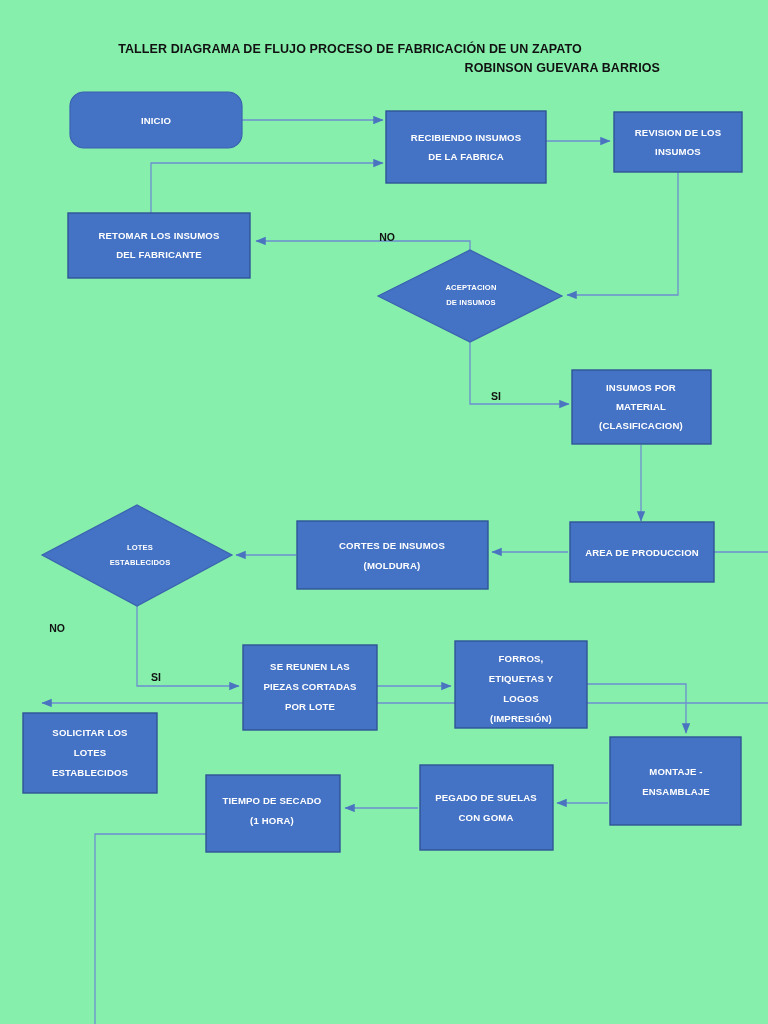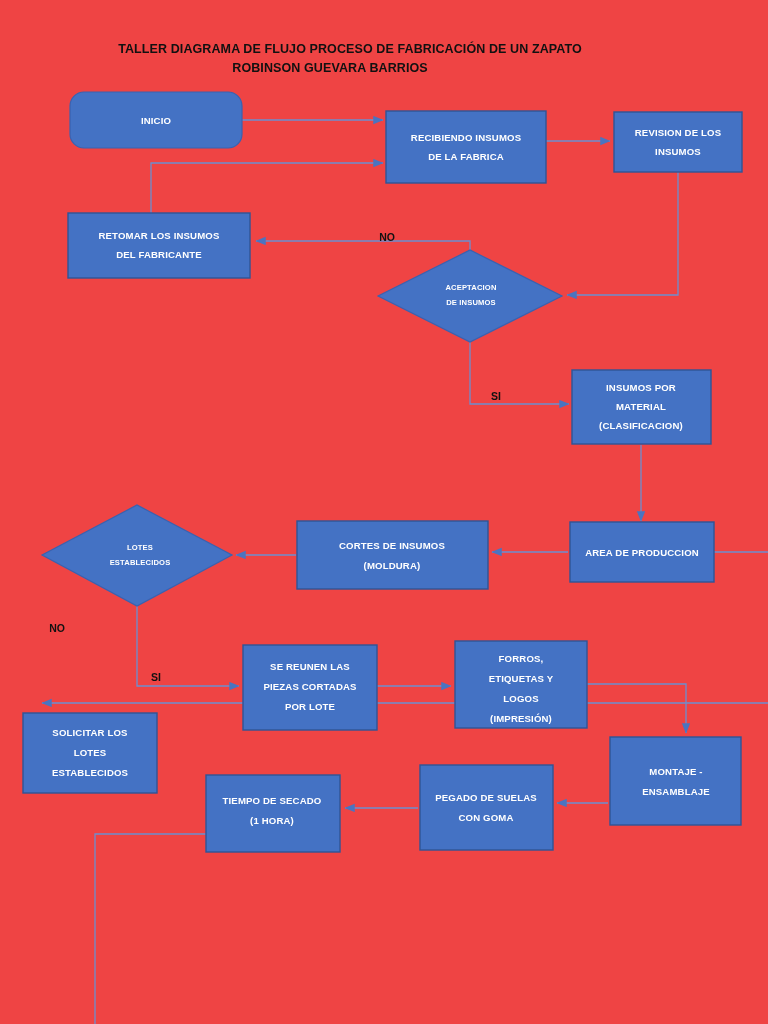--- a/index.html
+++ b/index.html
@@ -12,36 +12,36 @@
     width: 768px;
     height: 1024px;
     font-family: "Liberation Sans", sans-serif;
     overflow: hidden;
     position: relative;
   }
   #page {
     position: relative;
     width: 768px;
     height: 1024px;
-    background: #ef4444;
+    background: #86efac;
   }
   .title-block {
     position: absolute;
     left: 0;
     top: 40px;
     width: 700px;
     text-align: center;
     font-weight: bold;
     font-size: 12.5px;
     color: #111111;
     letter-spacing: 0.1px;
     line-height: 19px;
   }
   .title-line2 {
-    text-align: center;
+    text-align: right;
     padding-right: 40px;
   }
   svg.flow {
     position: absolute;
     left: 0;
     top: 0;
     width: 768px;
     height: 1024px;
   }
   .node-rect {

